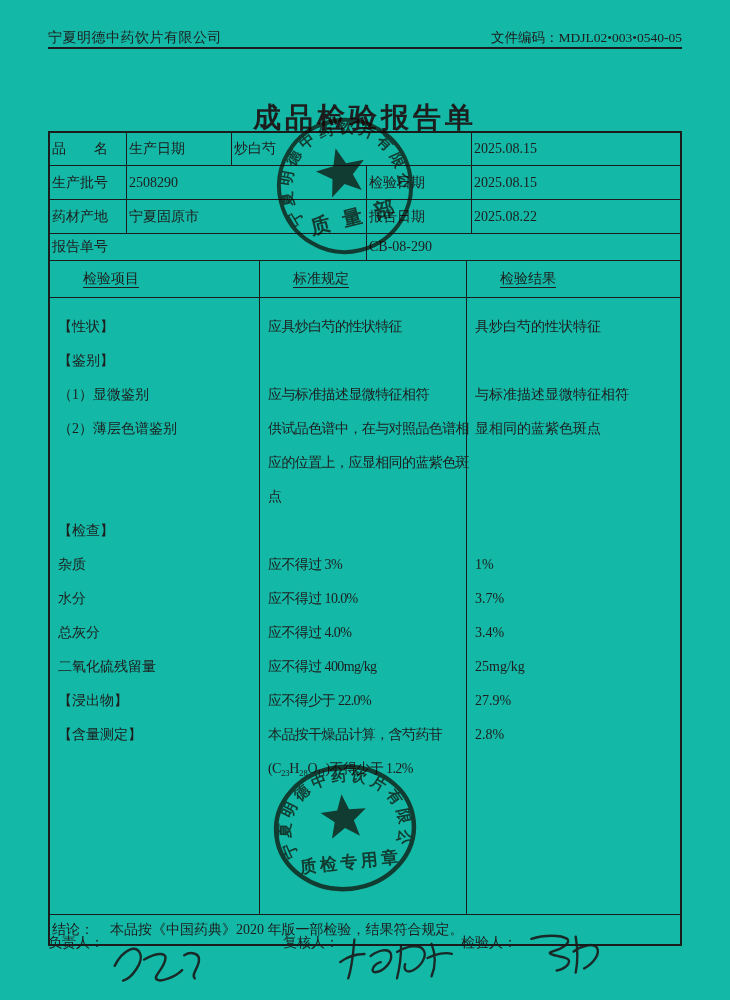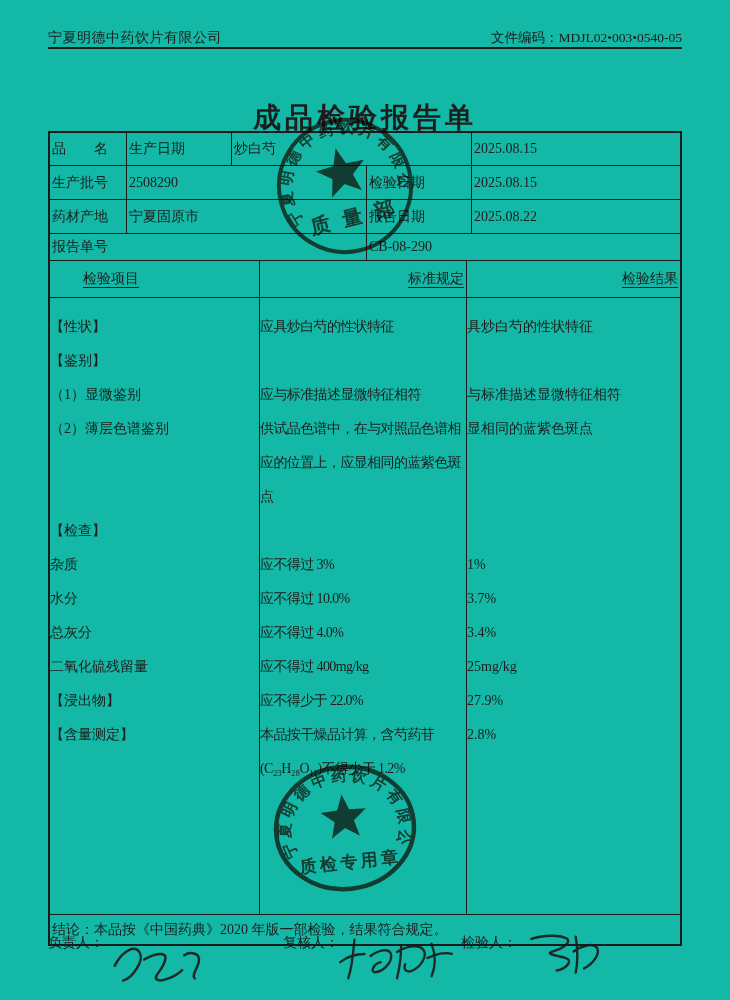--- a/index.html
+++ b/index.html
@@ -13,30 +13,30 @@
   .tbl{position:absolute;left:48px;top:131px;width:634px;border:2px solid #1b1b1b;
        box-sizing:border-box;font-size:14px;background:transparent;}
   .irow{display:flex;border-bottom:1px solid #1b1b1b;}
   .cell{box-sizing:border-box;display:flex;align-items:center;padding:0 2px;
         border-right:1px solid #1b1b1b;white-space:nowrap;}
   .cell.last{border-right:none;}
   .h32{height:32px}.h33{height:33px}.h26{height:26px}.h36{height:36px}.h28{height:29px}
   .w-l1{width:77px}.w-v1{width:240px}.w-l2{width:105px}.w-v2{width:208px}
   .w-rep1{width:317px}.w-rep2{width:313px}
   .w-c1{width:210px}.w-c2{width:207px}.w-c3{width:213px}
-  .hcell{justify-content:flex-end;}
+  .hcell{justify-content:flex-start;}
   .hcell.left{justify-content:flex-start;}
   .hcell span{text-decoration:underline;text-underline-offset:4px;margin-left:31px;}
   .brow{display:flex;height:616px;border-bottom:1px solid #1b1b1b;}
   .bcol{box-sizing:border-box;padding-top:12px;border-right:1px solid #1b1b1b;}
   .bcol.last{border-right:none;}
-  .bline{height:34px;line-height:34px;padding-left:0;white-space:nowrap;overflow:visible;}
+  .bline{height:34px;line-height:34px;padding-left:8px;white-space:nowrap;overflow:visible;}
   .bcol.c2 .bline{letter-spacing:-0.6px;}
   .crow{display:flex;}
-  .crow .cell{border-right:none;width:506px;}
+  .crow .cell{border-right:none;width:506px;gap:16px;}
   .footer-label{position:absolute;top:934px;font-size:14px;}
   .sig{position:absolute;}
   .sig path{fill:none;stroke:#191919;stroke-width:2.3;stroke-linecap:round;stroke-linejoin:round;opacity:.9;}
   .stamp{position:absolute;opacity:.85;mix-blend-mode:multiply;pointer-events:none;}
 </style>
 </head>
 <body>
 
 <div class="page">
 

